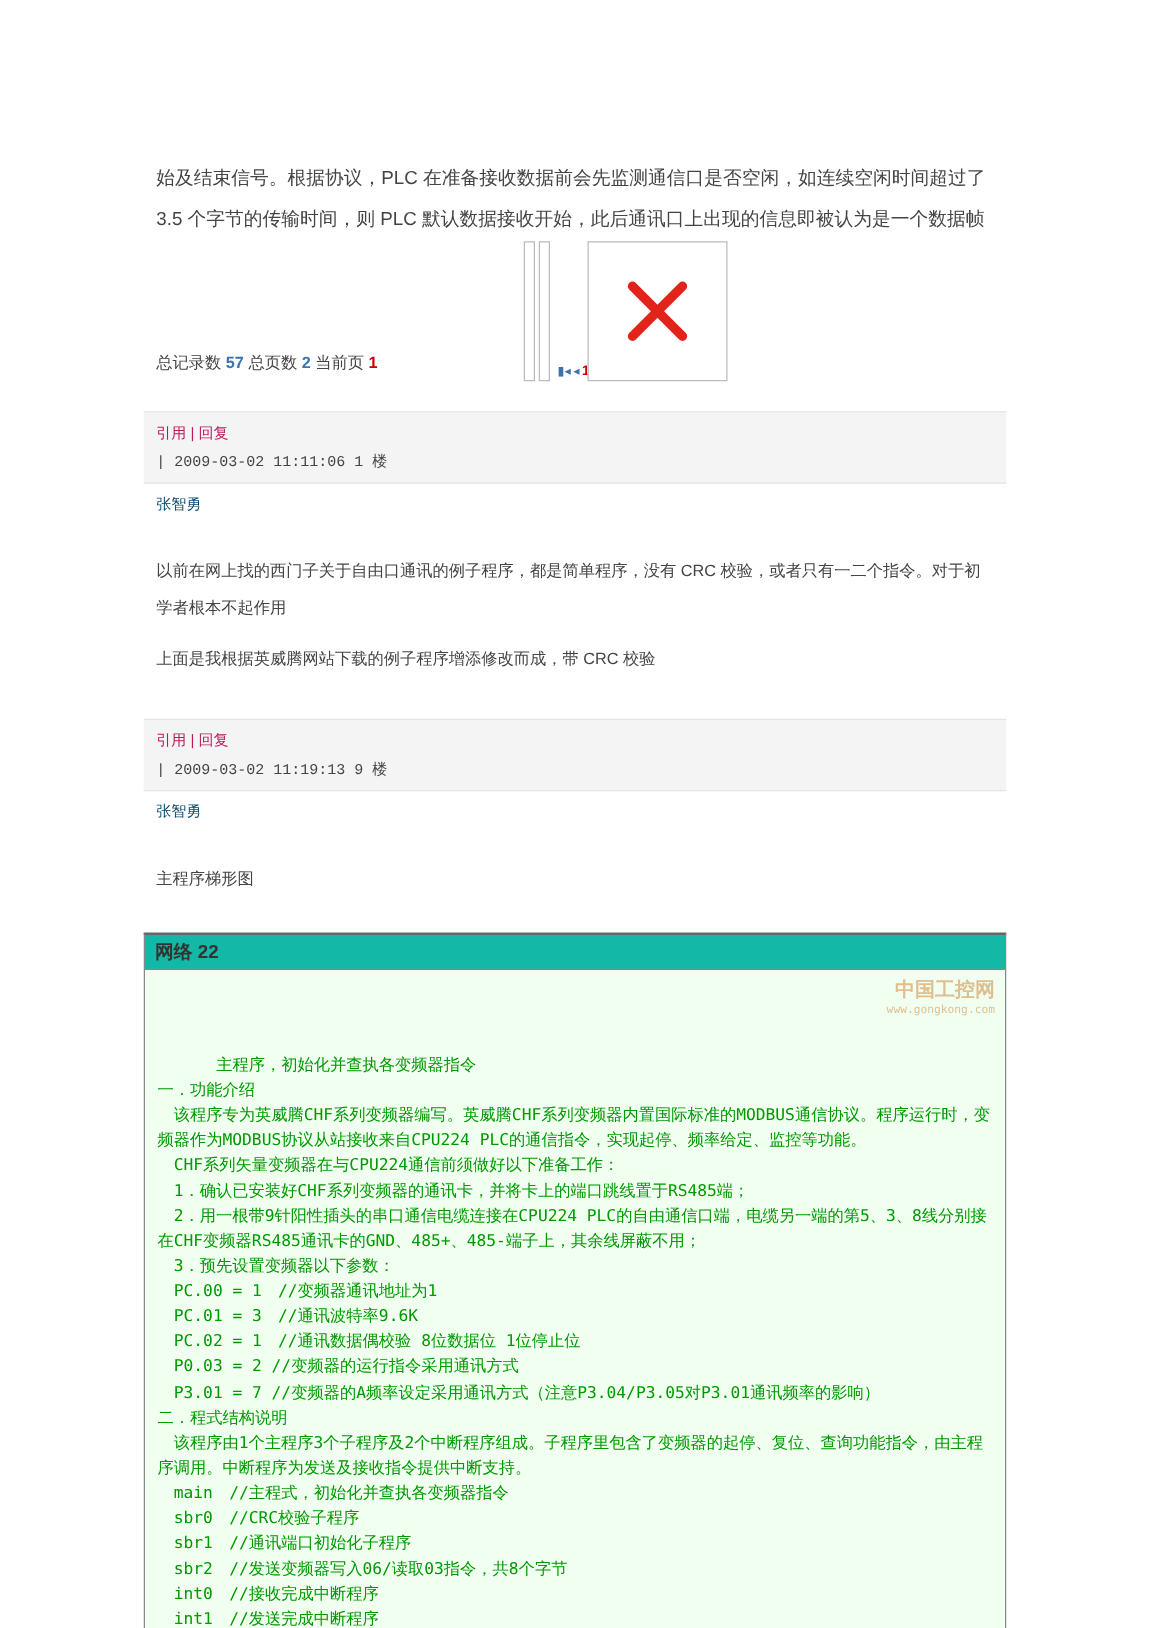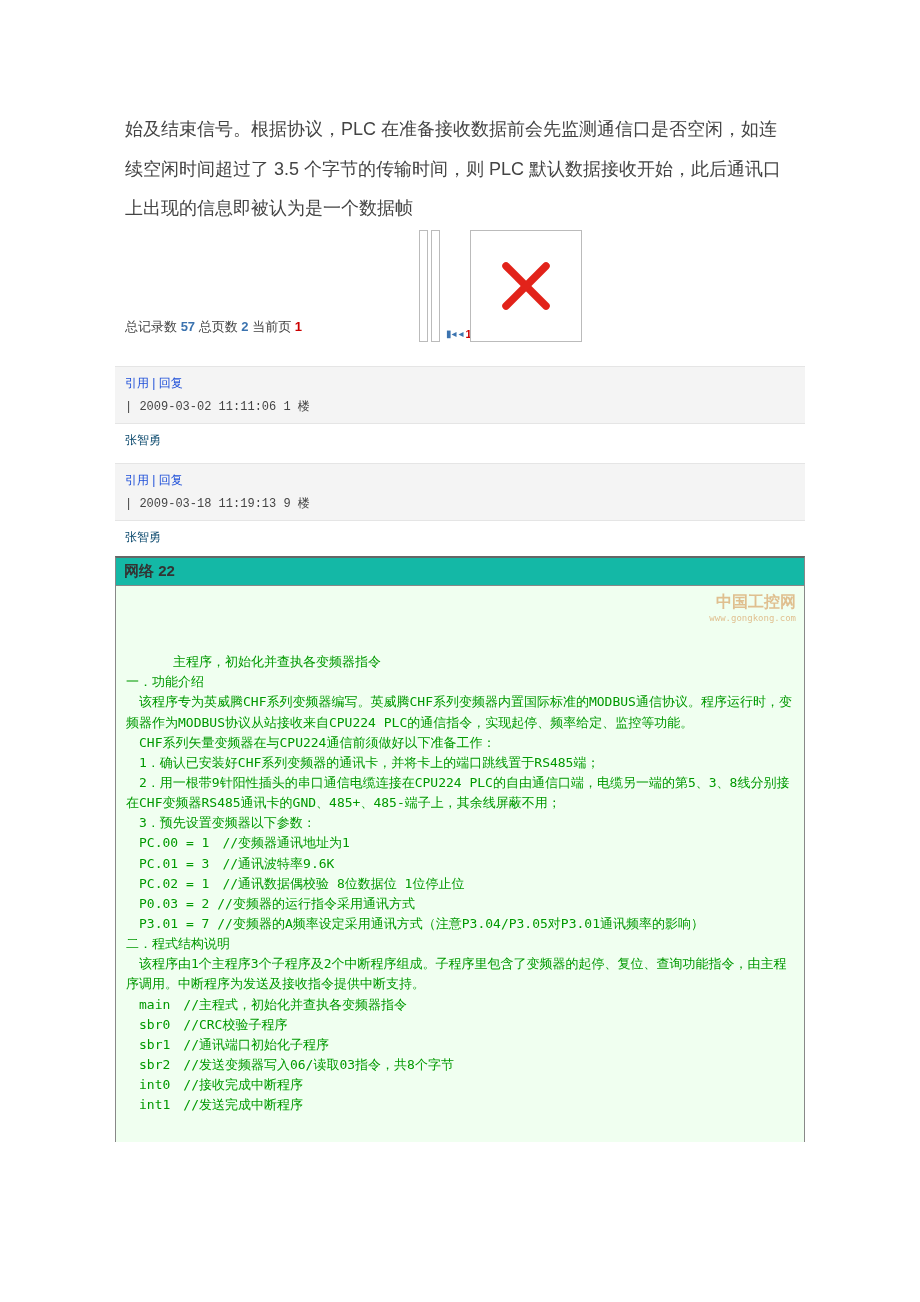--- a/index.html
+++ b/index.html
@@ -8,23 +8,24 @@
       font-family: "Microsoft YaHei", Arial, sans-serif;
       font-size: 13px;
       color: #333;
       background: #fff;
       width: 920px;
     }
     .content {
       padding: 110px 125px 20px 125px;
     }
     .post-text {
-      font-size: 18px;
+      font-size: 15px;
       line-height: 2.2;
       color: #444;
+      margin-top: 16px;
     }
     .pagination-row {
       margin-top: 8px;
       position: relative;
       height: 115px;
     }
     .record-info {
       position: absolute;
       left: 0;
       bottom: 16px;
@@ -95,21 +96,21 @@
       border-bottom: 1px solid #e5e5e5;
       padding: 8px 10px;
       font-size: 12px;
       color: #666;
       margin: 14px -10px 0 -10px;
     }
     .reply-actions {
       color: #666;
     }
     .reply-actions span {
-      color: #1d4ed8;
+      color: #be185d;
     }
     .reply-time {
       margin-top: 6px;
       color: #444;
       font-family: Liberation Mono, monospace;
     }
     .username {
       color: #0c4a6e;
       font-size: 12px;
       margin: 8px 0 4px 0;
@@ -198,30 +199,37 @@
 
   <div class="reply-meta">
     <div class="reply-actions">
       <span>引用</span><span> | </span><span>回复</span>
     </div>
     <div class="reply-time">
       <span>| </span><span>2009-03-02 11:11:06</span><span> 1 楼</span>
     </div>
   </div>
   <div class="username">张智勇</div>
+  <div class="reply-body">
+    <p>以前在网上找的西门子关于自由口通讯的例子程序，都是简单程序，没有 CRC 校验，或者只有一二个指令。对于初学者根本不起作用</p>
+    <p>上面是我根据英威腾网站下载的例子程序增添修改而成，带 CRC 校验</p>
+  </div>
 
   <div class="reply-meta">
     <div class="reply-actions">
       <span>引用</span><span> | </span><span>回复</span>
     </div>
     <div class="reply-time">
-      <span>| </span><span>2009-03-18 11:19:13</span><span> 9 楼</span>
+      <span>| </span><span>2009-03-02 11:19:13</span><span> 9 楼</span>
     </div>
   </div>
   <div class="username">张智勇</div>
+  <div class="reply-body">
+    <p>主程序梯形图</p>
+  </div>
 
   <div class="ladder-diagram">
     <div class="diagram-title">网络 22</div>
     <div class="diagram-comment">
       <span class="watermark-top">中国工控网</span>
       <span class="watermark-sub">www.gongkong.com</span>
       <span>主程序，初始化并查执各变频器指令
 一．功能介绍
 　该程序专为英威腾CHF系列变频器编写。英威腾CHF系列变频器内置国际标准的MODBUS通信协议。程序运行时，变频器作为MODBUS协议从站接收来自CPU224 PLC的通信指令，实现起停、频率给定、监控等功能。
 　CHF系列矢量变频器在与CPU224通信前须做好以下准备工作：

